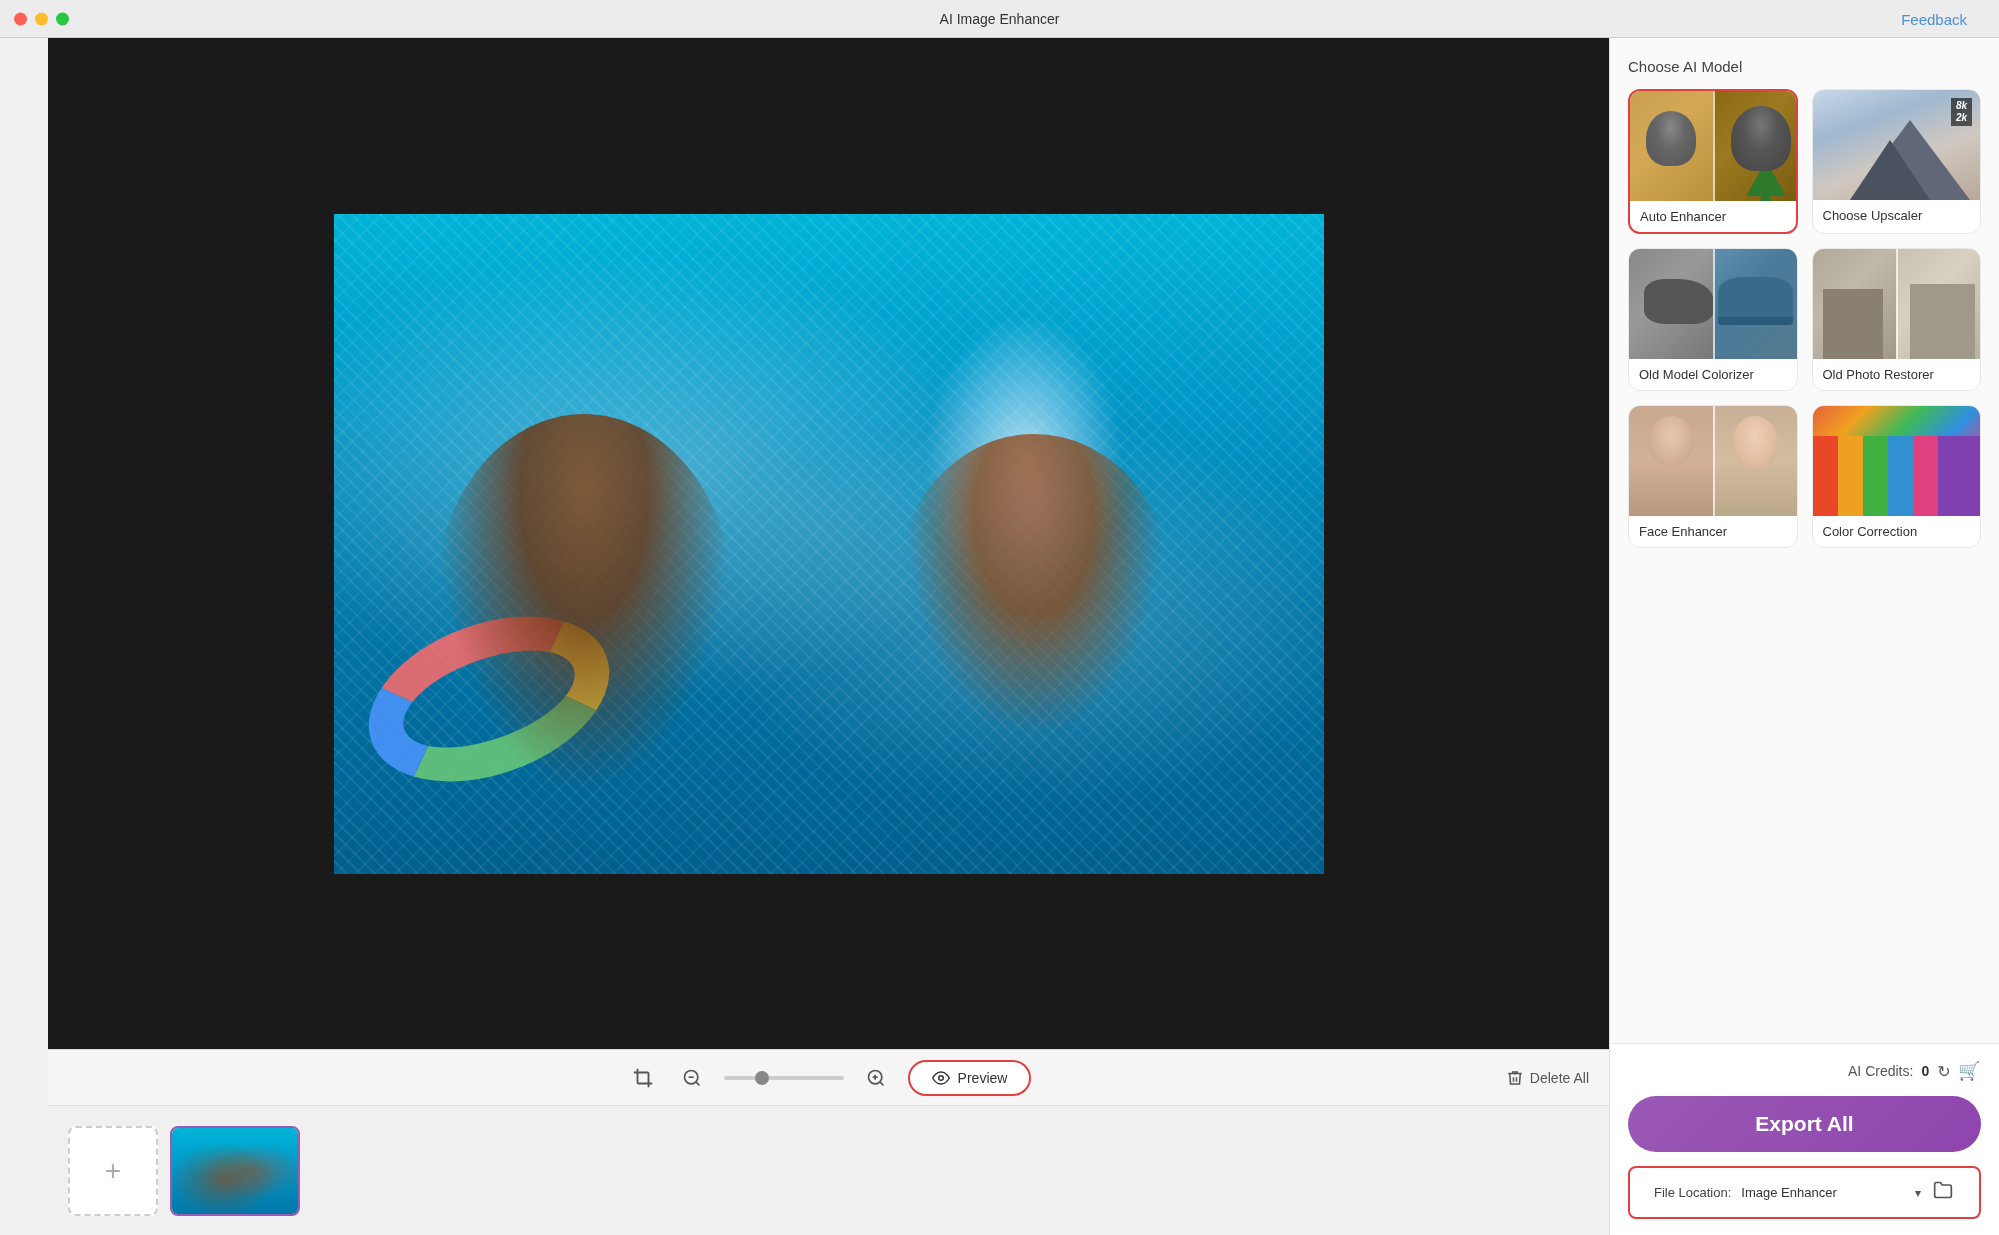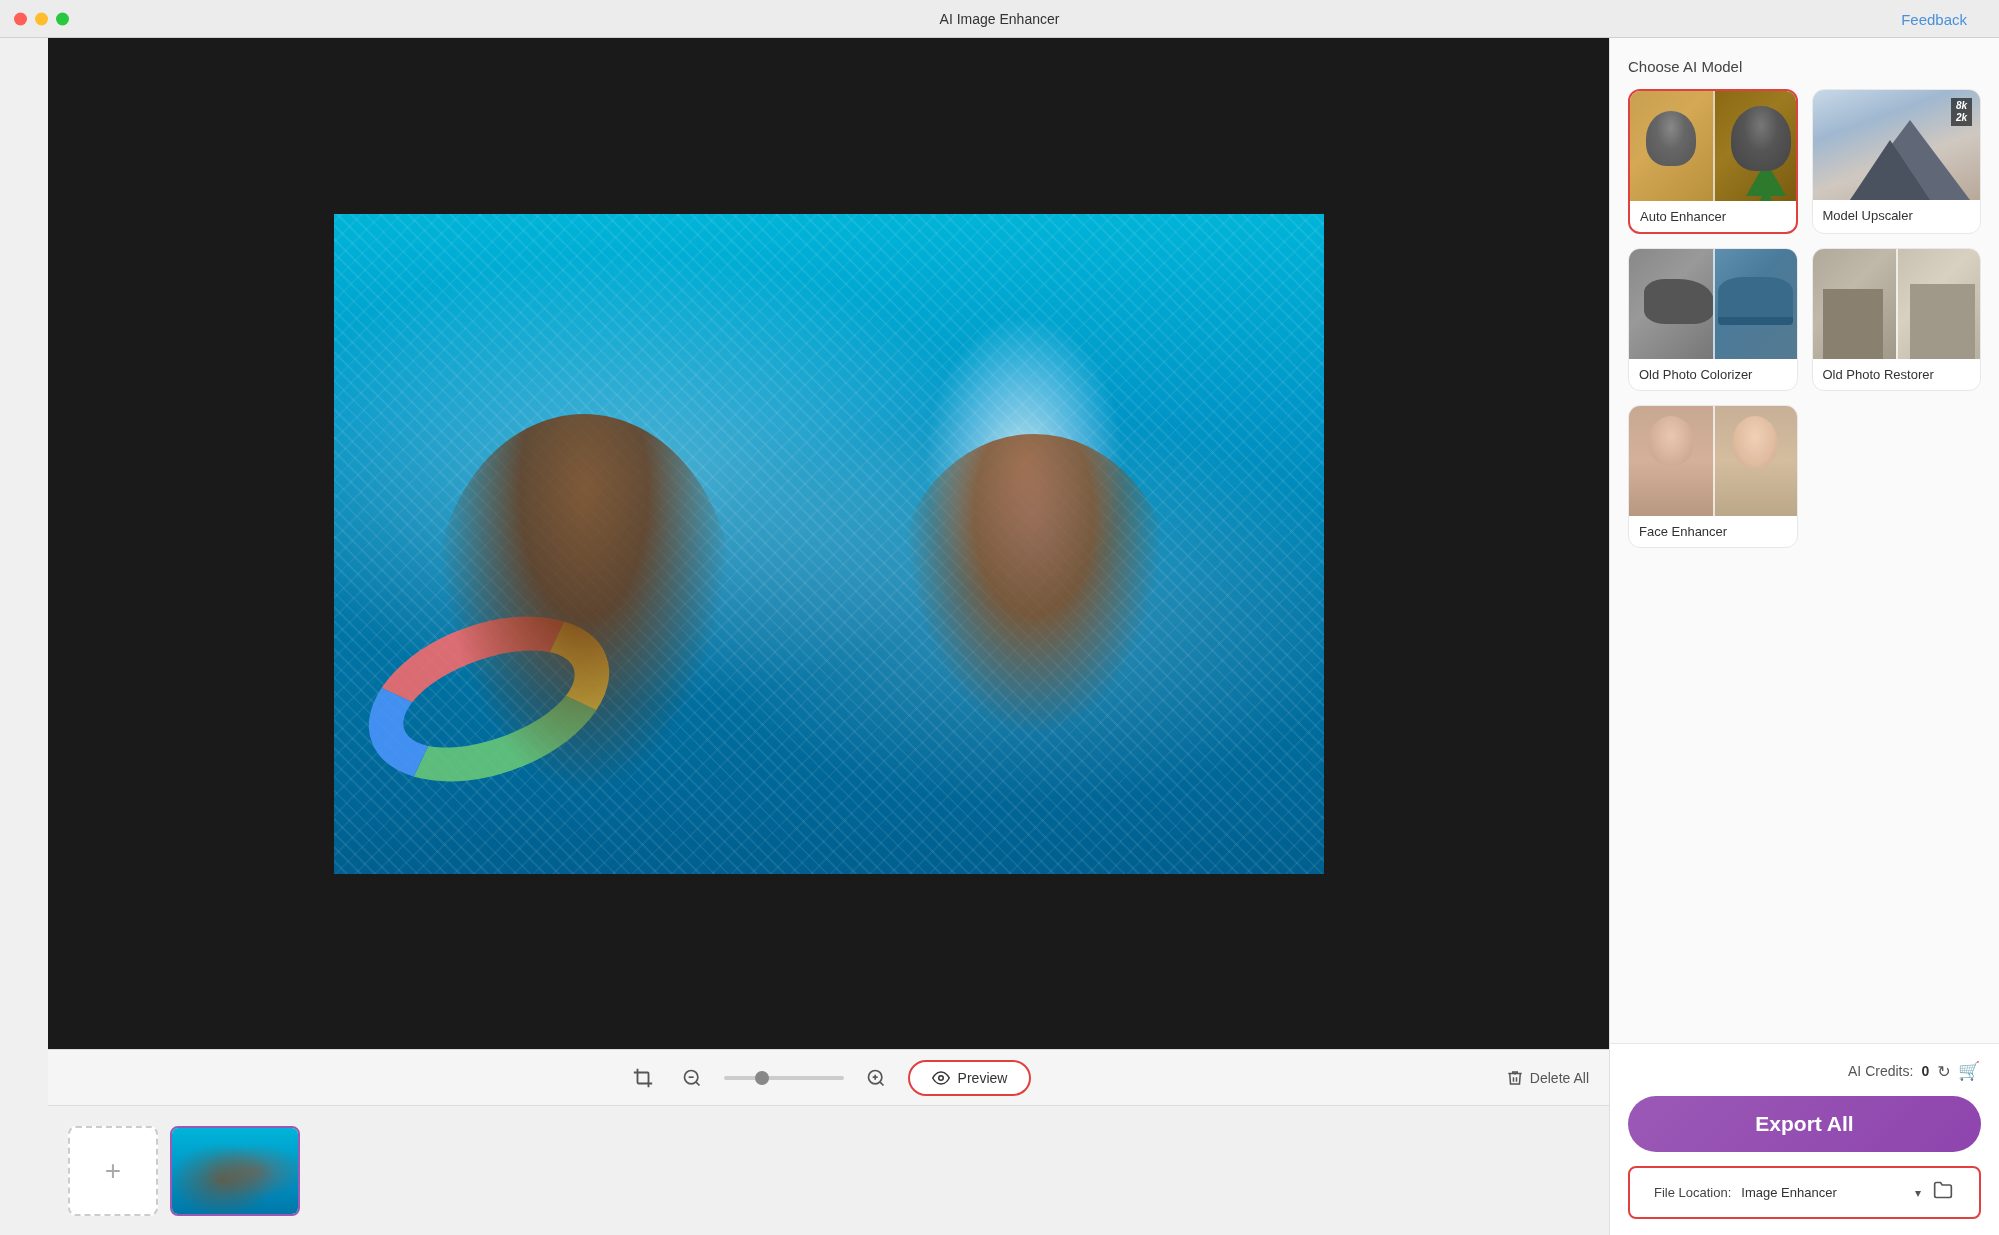--- a/index.html
+++ b/index.html
@@ -795,34 +795,34 @@
         </div>
 
         <div class="model-card">
           <div class="model-card-image">
             <div class="upscaler-img">
               <div class="mountain-1"></div>
               <div class="mountain-2"></div>
               <div class="upscaler-badge" style="line-height:1.2">8k<br>2k</div>
             </div>
           </div>
-          <div class="model-card-label">Model Upscaler</div>
+          <div class="model-card-label">Choose Upscaler</div>
         </div>
 
         <div class="model-card">
           <div class="model-card-image">
             <div class="colorizer-img">
               <div class="colorizer-left"></div>
               <div class="colorizer-right">
                 <div class="car-shape"></div>
               </div>
             </div>
             <div class="split-line"></div>
           </div>
-          <div class="model-card-label">Old Photo Colorizer</div>
+          <div class="model-card-label">Old Model Colorizer</div>
         </div>
 
         <div class="model-card">
           <div class="model-card-image">
             <div class="restorer-img">
               <div class="restorer-left">
                 <div class="building-old"></div>
               </div>
               <div class="restorer-right">
                 <div class="building-new"></div>
@@ -837,20 +837,28 @@
           <div class="model-card-image">
             <div class="face-img">
               <div class="face-left"></div>
               <div class="face-right"></div>
             </div>
             <div class="split-line"></div>
           </div>
           <div class="model-card-label">Face Enhancer</div>
         </div>
 
+        <div class="model-card">
+          <div class="model-card-image">
+            <div class="colorcorrect-img">
+              <div class="building-colorful"></div>
+            </div>
+          </div>
+          <div class="model-card-label">Color Correction</div>
+        </div>
 
       </div>
     </div>
 
     <div class="right-panel-bottom">
 
       <div class="credits-row">
         <span class="credits-label">AI Credits:</span>
         <span class="credits-value">0</span>
         <span class="refresh-icon" title="Refresh">↻</span>

